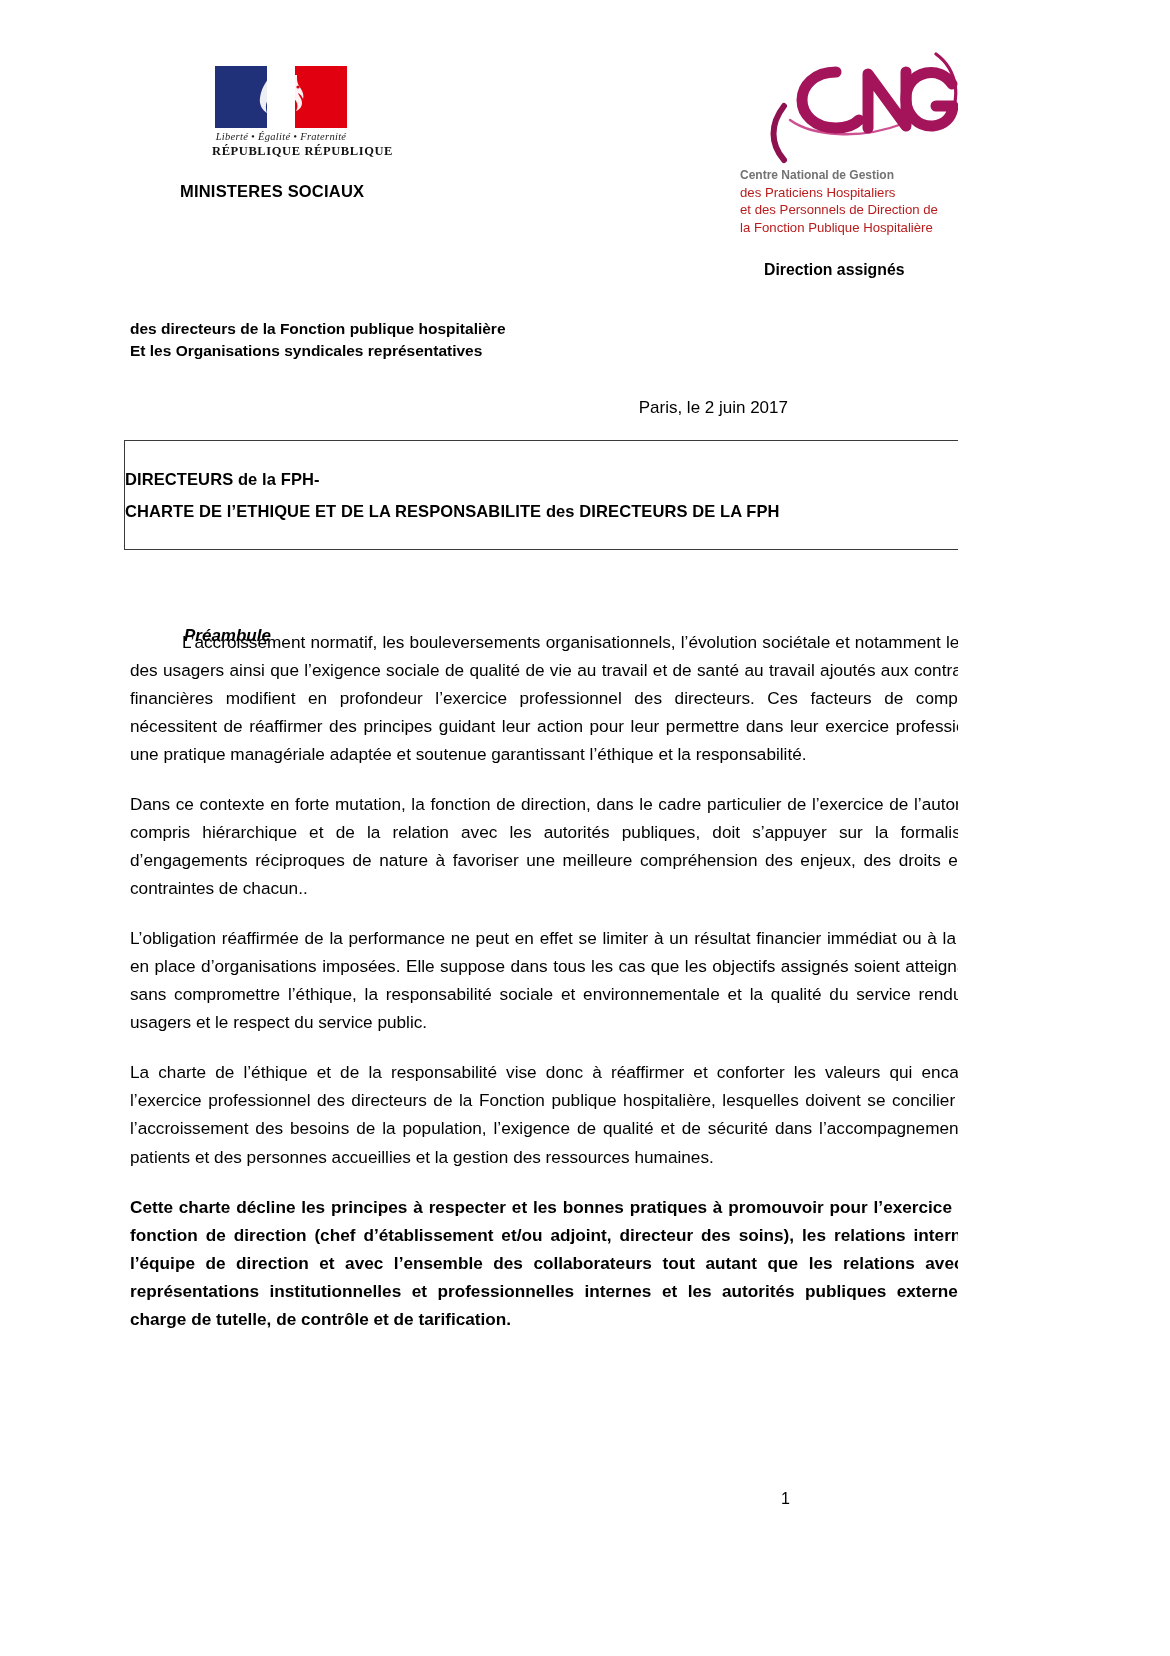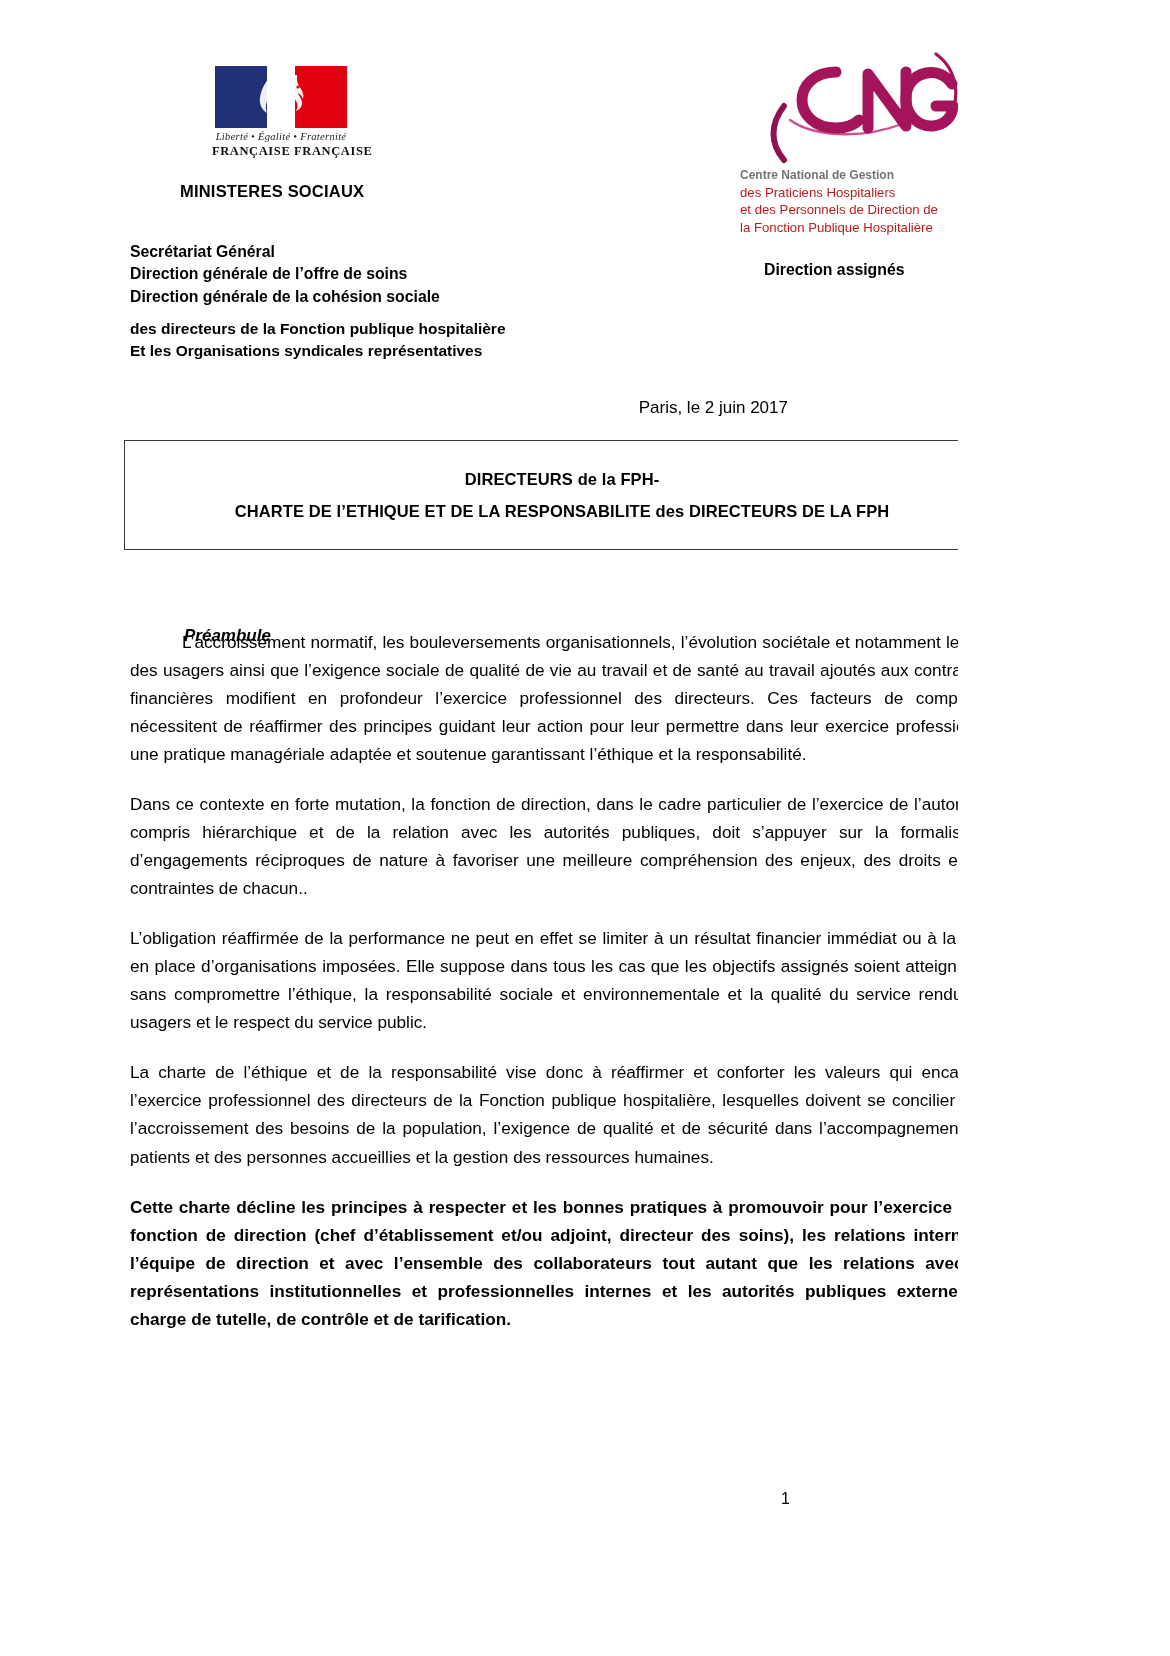--- a/index.html
+++ b/index.html
@@ -152,21 +152,21 @@
   .title-box {
     position: absolute;
     left: 124px;
     top: 440px;
     width: 876px;
     height: 110px;
     border: 1.6px solid #3a3a3a;
     box-sizing: border-box;
     display: flex;
     flex-direction: column;
-    align-items: center;
+    align-items: flex-start;
     justify-content: center;
   }
   .title-line {
     font-size: 16.5px;
     font-weight: bold;
     text-align: center;
     line-height: 1.95;
     letter-spacing: 0.1px;
   }
 
@@ -217,21 +217,21 @@
       <div class="rf-blue"></div>
       <div class="rf-white"></div>
       <div class="rf-red"></div>
       <svg class="rf-marianne" viewBox="0 0 82 52">
         <path d="M30 4 C24 10 20 18 19 26 C18 32 21 38 26 41 C24 35 25 30 28 26 C31 22 36 20 40 21 C36 24 33 28 33 33 C33 38 37 42 42 42 C38 38 38 33 41 30 C44 27 48 27 51 29 L51 4 Z" fill="#ffffff" opacity="0.92"></path>
         <path d="M52 3 C49 9 48 15 49 20 C50 24 53 26 55 29 C57 32 57 36 55 39 C58 38 61 35 61 31 C61 27 58 24 57 21 C59 22 61 24 62 27 C63 24 62 20 60 17 C58 14 56 11 56 7 L56 3 Z" fill="#ffffff" opacity="0.95"></path>
         <circle cx="57" cy="15" r="1.6" fill="#e1000f"></circle>
       </svg>
     </div>
     <div class="rf-devise">Liberté • Égalité • Fraternité</div>
-    <div class="rf-republique">FRANÇAISE FRANÇAISE</div>
+    <div class="rf-republique">RÉPUBLIQUE RÉPUBLIQUE</div>
   </div>
 
   <div class="logo-cng">
     <div class="cng-mark">
       <svg width="240" height="118" viewBox="0 0 240 118">
 
         <path d="M196 6 C218 22 222 52 206 76" stroke="#a4145a" stroke-width="3.2" fill="none" stroke-linecap="round"></path>
         <path d="M44 58 C30 76 30 96 44 112" stroke="#8e1250" stroke-width="6" fill="none" stroke-linecap="round"></path>
         <path d="M50 72 C72 88 120 92 162 76" stroke="#c4317e" stroke-width="2.4" fill="none" stroke-linecap="round" opacity="0.85"></path>
 
@@ -245,25 +245,20 @@
     <div class="cng-sub">
       <div class="l1">Centre National de Gestion</div>
       <div class="ln">des Praticiens Hospitaliers</div>
       <div class="ln">et des Personnels de Direction de</div>
       <div class="ln">la Fonction Publique Hospitalière</div>
     </div>
   </div>
 
   <div class="ministeres">MINISTERES SOCIAUX</div>
 
-  <div class="addr-left">
-    <div>Secrétariat Général</div>
-    <div>Direction générale de l’offre de soins</div>
-    <div>Direction générale de la cohésion sociale</div>
-  </div>
 
   <div class="addr-left2">
     <div>des directeurs de la Fonction publique hospitalière</div>
     <div>Et les Organisations syndicales représentatives</div>
   </div>
 
   <div class="addr-right">Direction assignés</div>
 
   <div class="dateline">Paris, le 2 juin 2017</div>
 

